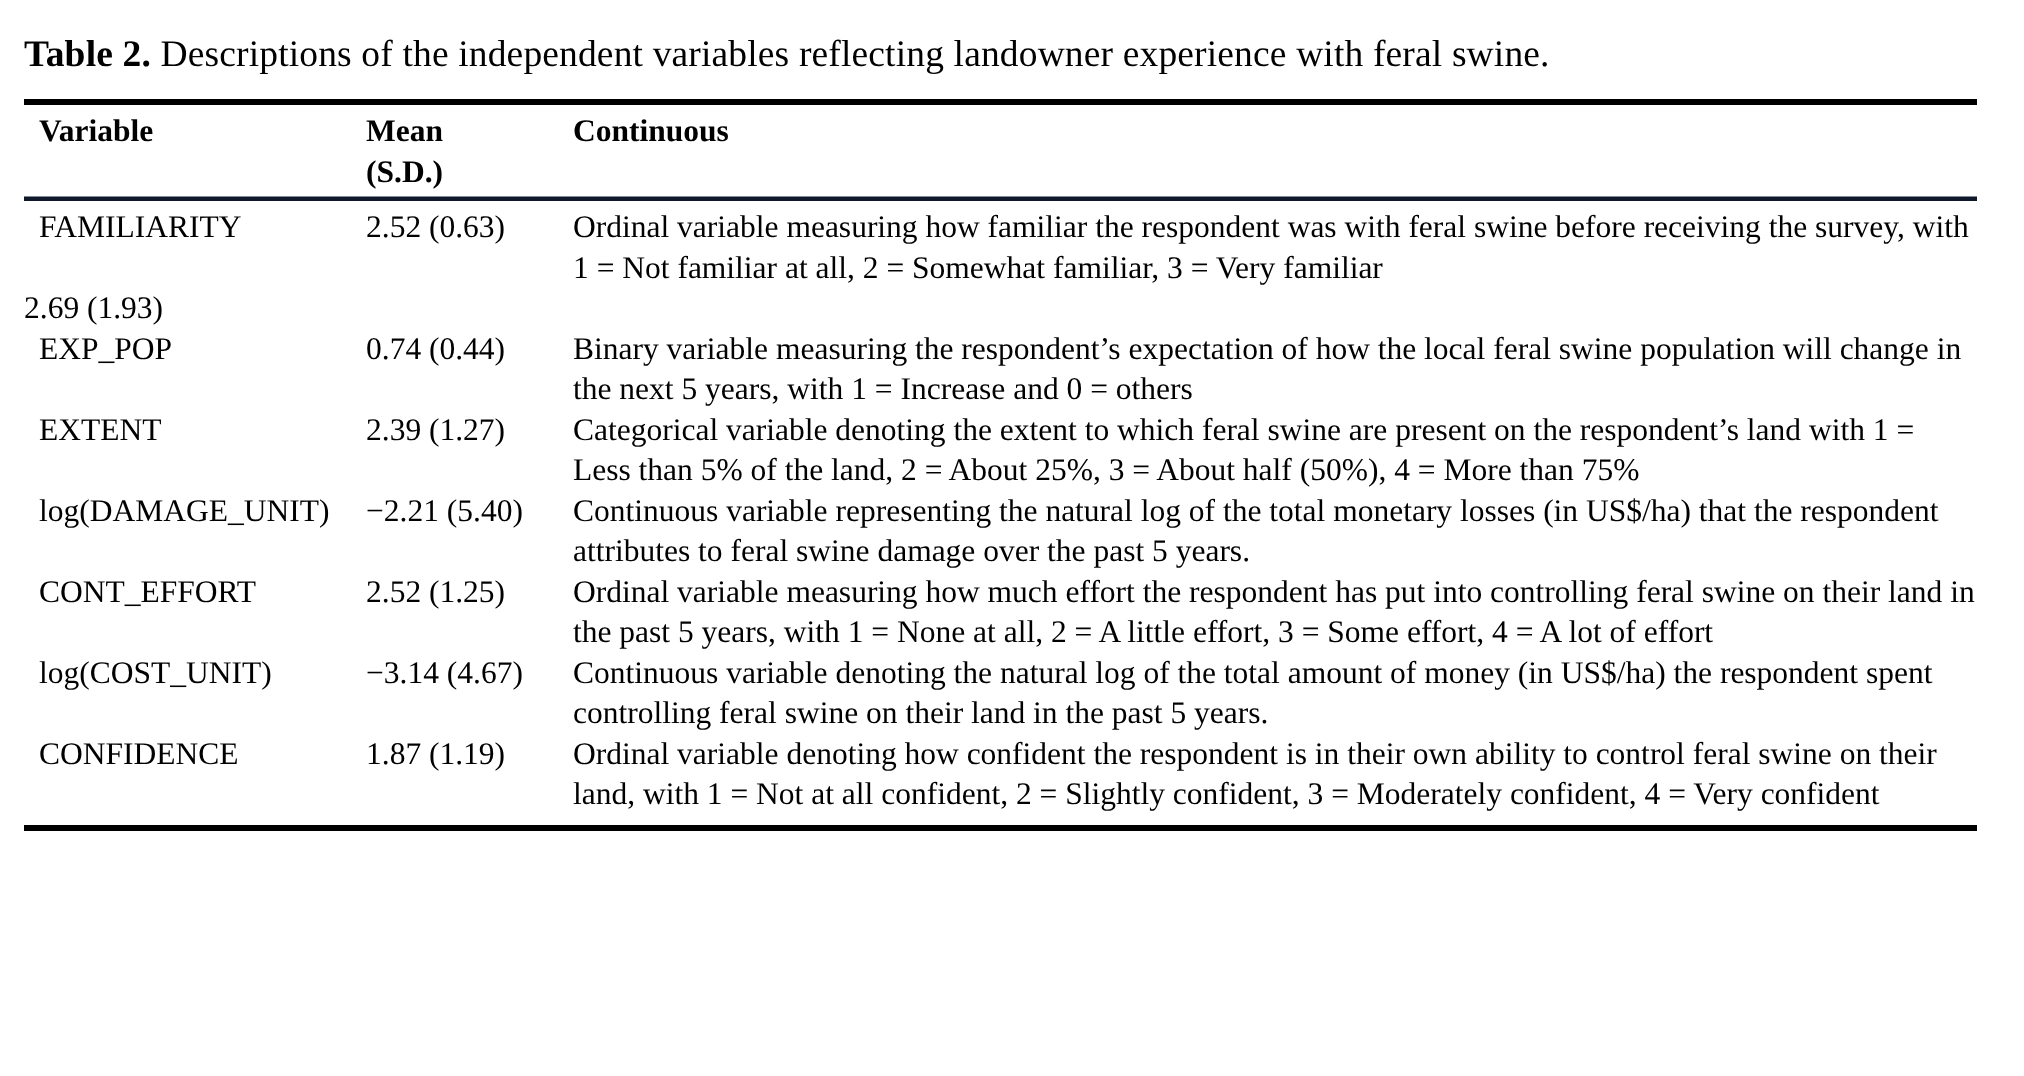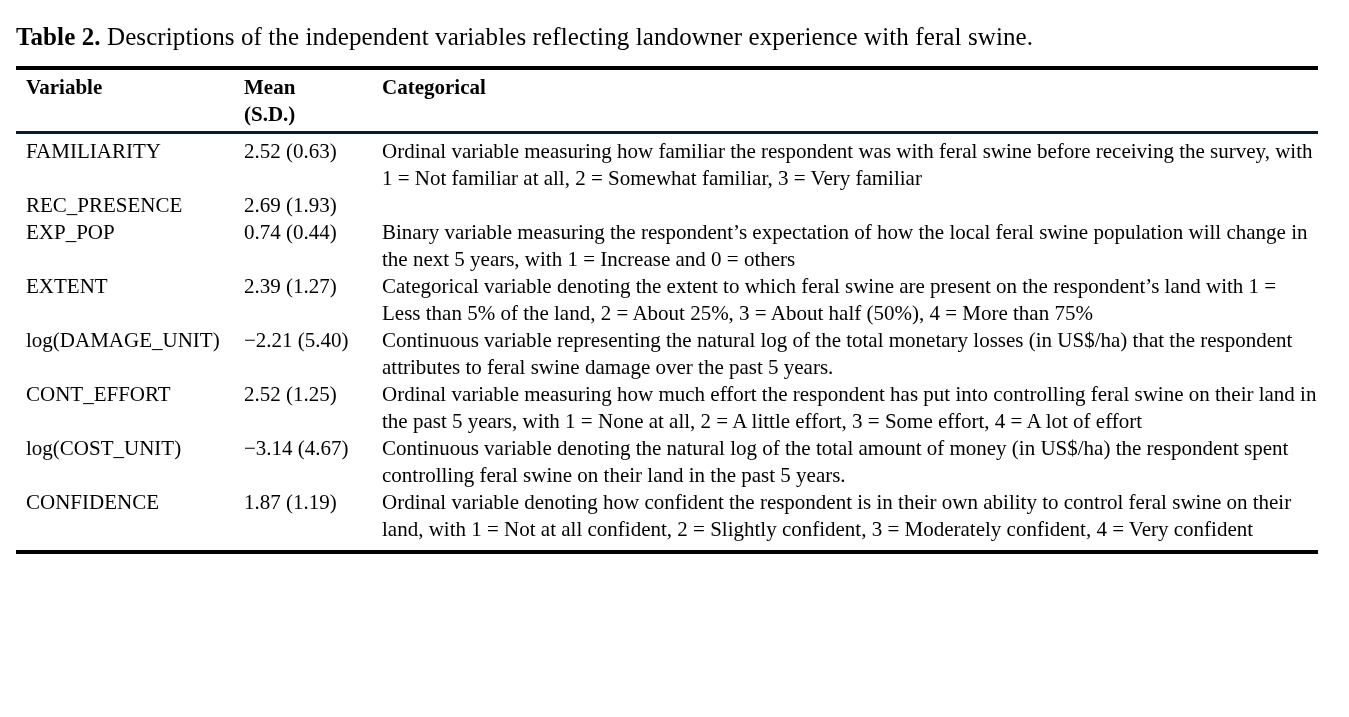--- a/index.html
+++ b/index.html
@@ -53,33 +53,32 @@
   <p class="caption"><span class="caption-label">Table 2.</span><span> Descriptions of the independent variables reflecting landowner experience with feral swine.</span></p>
 
   <div class="tbl">
 
     <div class="row thead">
       <div class="cell c1">Variable</div>
       <div class="cell c2">
         <span>Mean</span><br>
         <span>(S.D.)</span>
       </div>
-      <div class="cell c3">Categorical</div>
+      <div class="cell c3">Continuous</div>
     </div>
 
     <div class="tbody">
 
       <div class="row">
         <div class="cell c1">FAMILIARITY</div>
         <div class="cell c2">2.52 (0.63)</div>
         <div class="cell c3">Ordinal variable measuring how familiar the respondent was with feral swine before receiving the survey, with 1 = Not familiar at all, 2 = Somewhat familiar, 3 = Very familiar</div>
       </div>
 
       <div class="row">
-        <div class="cell c1">REC_PRESENCE</div>
         <div class="cell c2">2.69 (1.93)</div>
       </div>
 
       <div class="row">
         <div class="cell c1">EXP_POP</div>
         <div class="cell c2">0.74 (0.44)</div>
         <div class="cell c3">Binary variable measuring the respondent’s expectation of how the local feral swine population will change in the next 5 years, with 1 = Increase and 0 = others</div>
       </div>
 
       <div class="row">

